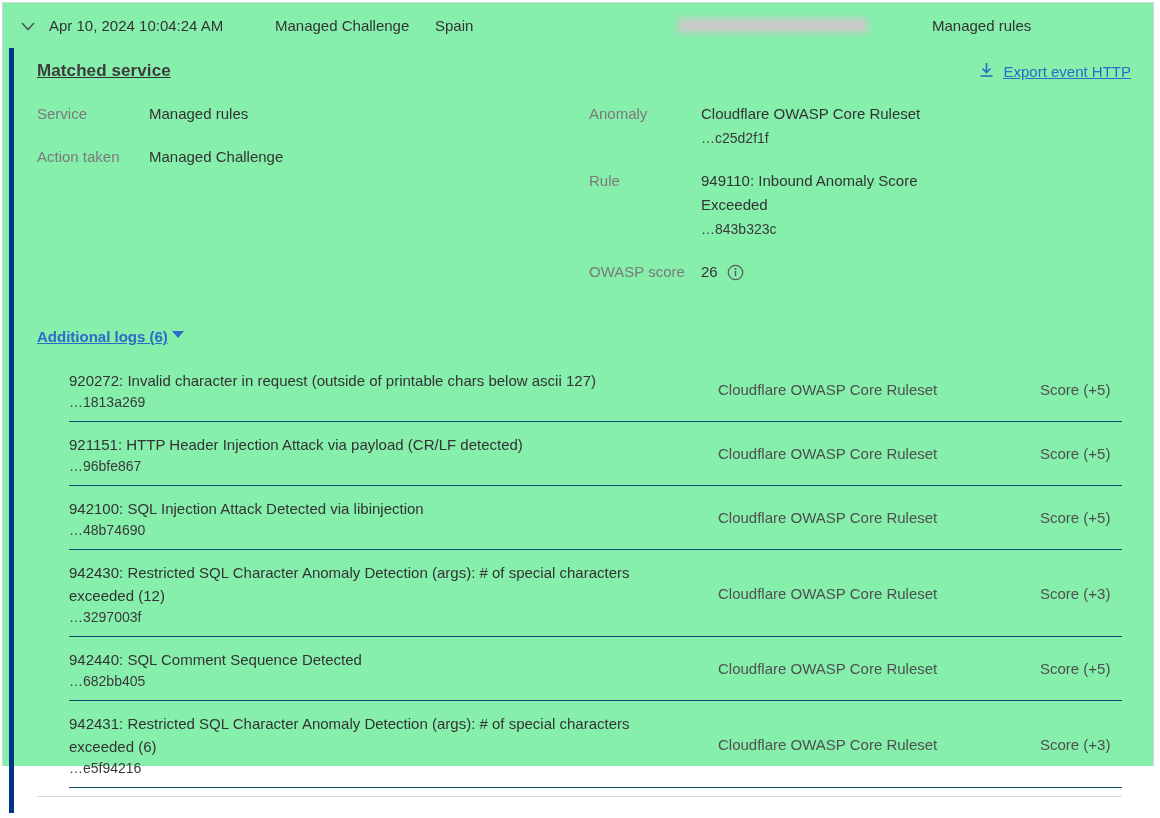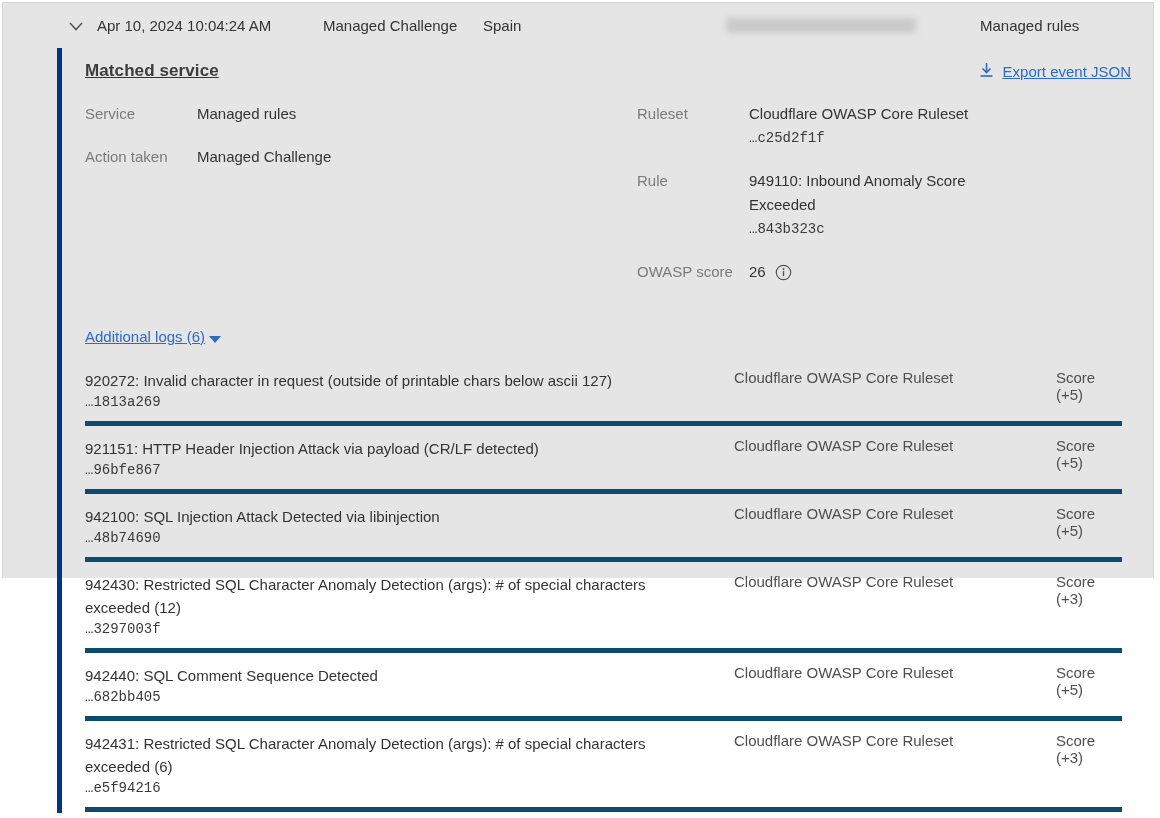--- a/index.html
+++ b/index.html
@@ -7,23 +7,22 @@
   body {
     width: 1160px; height: 818px; overflow: hidden;
     background: #fff; color: #333;
     font-family: "Liberation Sans", sans-serif;
     font-size: 15px;
   }
   .event-card {
     margin: 2px 6px 0 2px;
     border: 1px solid #d5d5d5;
     border-bottom: none;
-    height: 576px;
-    background: #e5e5e5;
-    padding-left: 48px;
+    height: 764px;
+    background: #86efac;
   }
   
   .event-header {
     display: flex; align-items: center;
     height: 45px; padding-left: 16px;
     color: #333; cursor: pointer;
   }
   .chev { width: 18px; height: 16px; margin-right: 12px; flex: 0 0 auto; display: inline-flex; }
   .eh-timestamp { width: 226px; }
   .eh-action { width: 160px; }
@@ -46,32 +45,33 @@
   a.link { color: #2c6bc8; text-decoration: underline; cursor: pointer; }
   .export-link { display: inline-flex; align-items: center; gap: 9px; font-size: 15px; }
   .export-link svg { flex: 0 0 auto; }
   .detail-grid { display: flex; margin-top: 21px; }
   .col-left { width: 552px; }
   .col-right { flex: 1; }
   .field { display: flex; margin-bottom: 19px; line-height: 24px; }
   .f-label { width: 112px; flex: 0 0 auto; color: #7a7a7a; }
   .f-value { color: #333; }
   .f-value-block { width: 245px; }
-  .mono { font-family: Liberation Mono, monospace; font-size: 14px; color: #3a3a3a; }
+  .mono { font-family: Liberation Sans, sans-serif; font-size: 14px; color: #3a3a3a; }
   .owasp-field { margin-top: 18px; align-items: center; }
   .owasp-val { display: inline-flex; align-items: center; gap: 9px; justify-content: flex-end; }
   .info-ic { display: inline-flex; }
   
-  .logs-toggle { margin-top: 25px; display: flex; align-items: flex-end; }
+  .logs-toggle { margin-top: 25px; display: flex; align-items: flex-start; font-weight: bold; }
   .caret { margin-left: 3px; display: inline-flex; }
   .logs-table { margin-top: 13px; margin-right: 9px; }
   .log-row {
-    display: flex; align-items: flex-start;
-    border-bottom: 5px solid #0c4a6e;
+    display: flex; align-items: center;
+    border-bottom: 1px solid #0c4a6e;
     padding: 11px 0;
+    margin-left: 32px;
   }
   .log-desc { width: 624px; flex: 0 0 auto; }
   .log-desc .d-text { line-height: 23px; color: #333; }
   .log-desc .d-id { margin-top: 2px; }
   .log-ruleset { width: 347px; flex: 0 0 auto; padding-left: 25px; color: #4f4f4f; }
   .log-score { flex: 1; color: #4f4f4f; }
   .bottom-strip { height: 9px; border-bottom: 1px solid #d9d9d9; margin-right: 9px; }
 </style>
 </head>
 <body>
@@ -95,39 +95,39 @@
 
     <div class="detail-top">
       <h2 class="detail-title">Matched service</h2>
       <a class="link export-link">
         <span>
           <svg width="15" height="16" viewBox="0 0 15 16">
               <path d="M7.5 1 v9 M3.5 6.5 L7.5 10.5 L11.5 6.5" fill="none" stroke="#2c6bc8" stroke-width="1.6"></path>
               <path d="M1.5 14 h12" stroke="#2c6bc8" stroke-width="1.6"></path>
             </svg>
         </span>
-        <span>Export event JSON</span>
+        <span>Export event HTTP</span>
       </a>
     </div>
 
     <div class="detail-grid">
       <div class="col-left">
         <div class="field">
           <span class="f-label">Service</span>
           <span class="f-value">Managed rules</span>
         </div>
         <div class="field">
           <span class="f-label">Action taken</span>
           <span class="f-value">Managed Challenge</span>
         </div>
       </div>
 
       <div class="col-right">
         <div class="field">
-          <span class="f-label">Ruleset</span>
+          <span class="f-label">Anomaly</span>
           <span class="f-value f-value-block">
             <div>Cloudflare OWASP Core Ruleset</div>
             <div class="mono">…c25d2f1f</div>
           </span>
         </div>
         <div class="field">
           <span class="f-label">Rule</span>
           <span class="f-value f-value-block">
             <div>949110: Inbound Anomaly Score Exceeded</div>
             <div class="mono">…843b323c</div>

